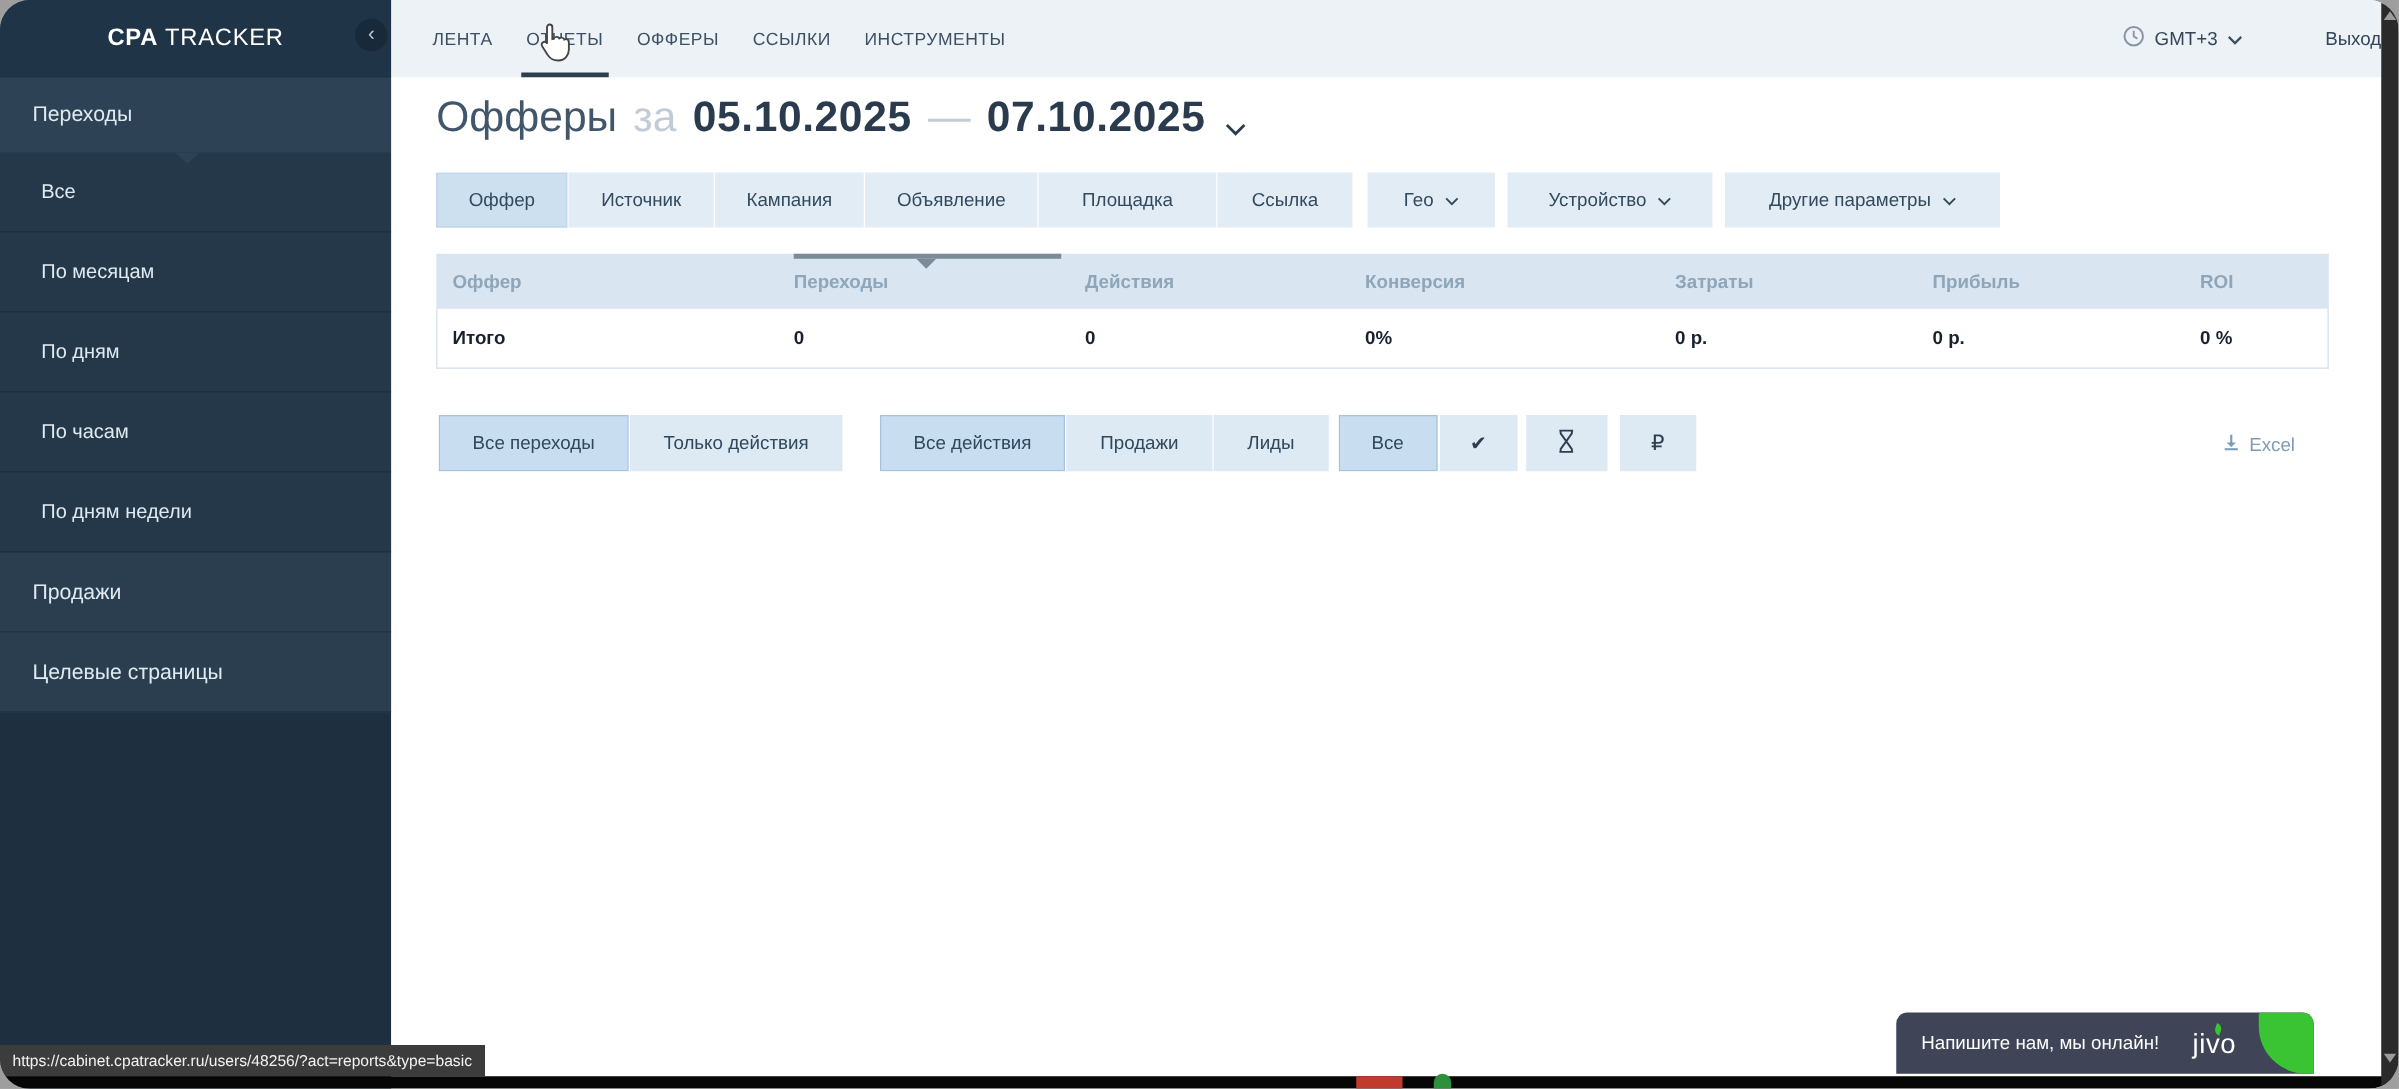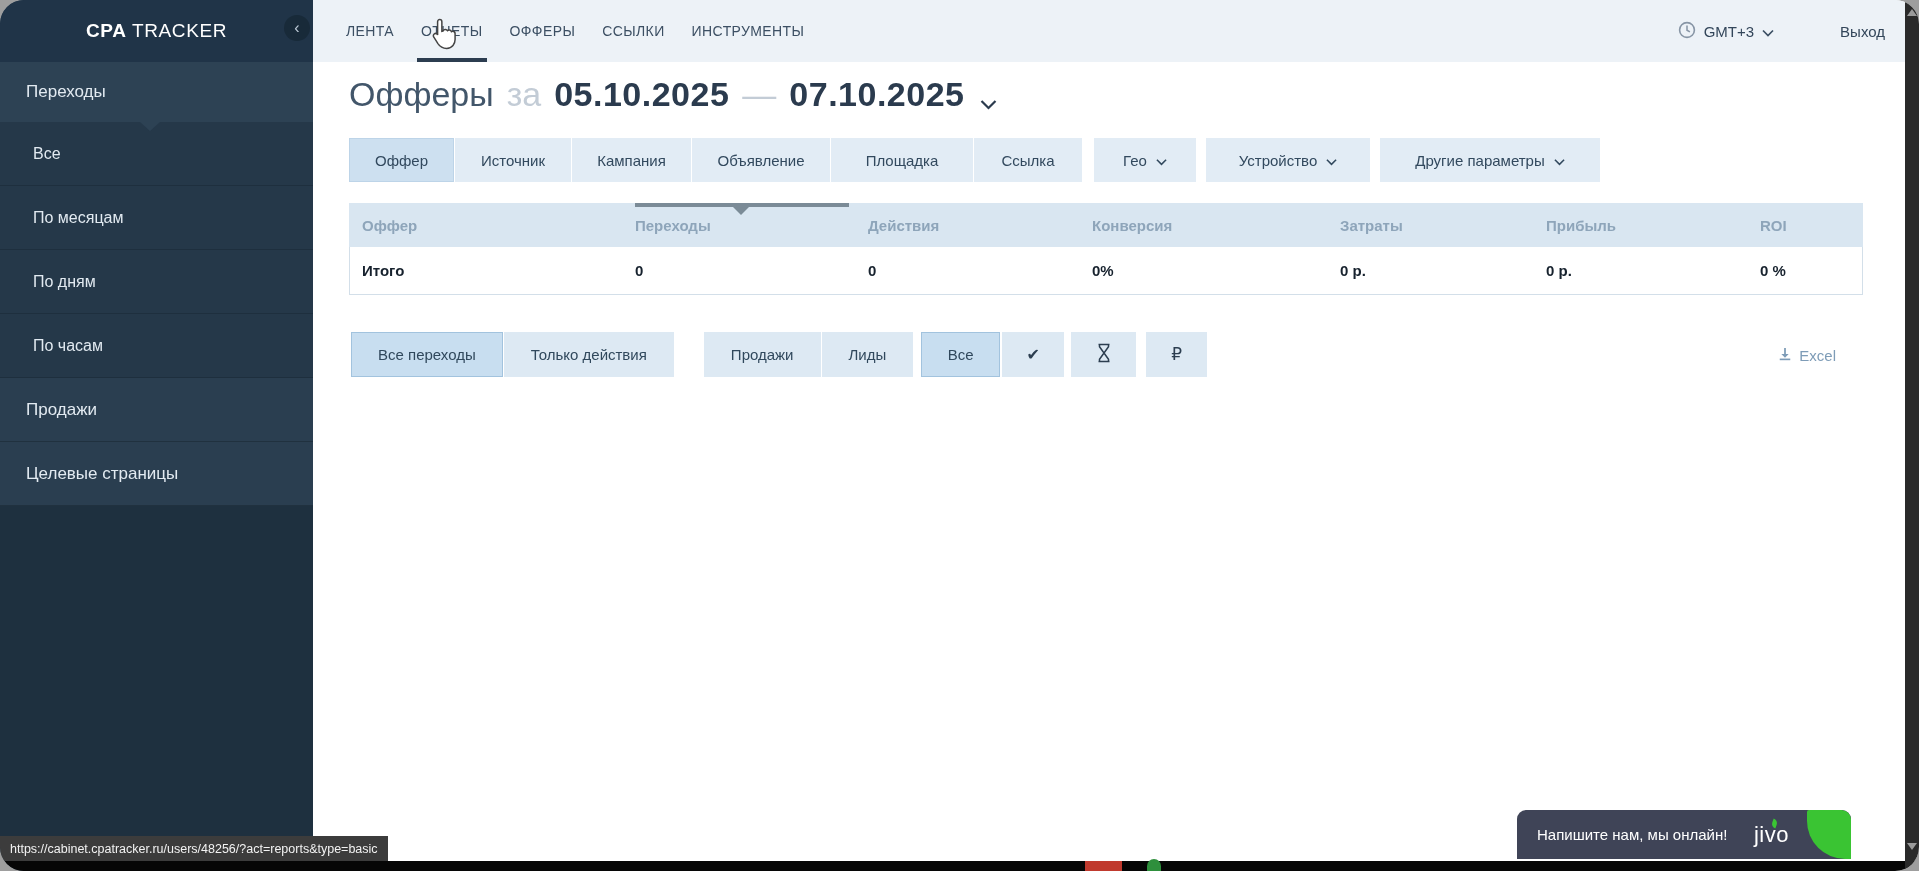--- a/index.html
+++ b/index.html
@@ -21,21 +21,21 @@
   .submenu .side-item{height:64px;background:#253849;font-size:16px;padding-left:33px;border-bottom:1px solid #1e2f3e;}
   .side-item.top-level{height:64px;background:#2a3e50;font-size:17px;padding-left:26px;border-bottom:1px solid #20313f;}
 
   
   .topbar{position:absolute;left:313px;top:0;width:1592px;height:62px;background:#edf2f7;display:flex;align-items:center;}
   .nav{display:flex;gap:27px;padding-left:33px;height:62px;align-items:center;}
   .nav-item{position:relative;height:62px;display:flex;align-items:center;font-size:14px;
     letter-spacing:.4px;color:#3c4f63;cursor:pointer;white-space:nowrap;}
   .nav-item.active::after{content:"";position:absolute;left:-4px;right:-4px;bottom:0;height:4px;background:#2c3d50;}
   .hand-cursor{position:absolute;left:10px;top:18px;z-index:6;pointer-events:none;}
-  .topbar-right{margin-left:auto;display:flex;align-items:center;gap:10px;padding-right:20px;
+  .topbar-right{margin-left:auto;display:flex;align-items:center;gap:10px;
     font-size:15px;color:#33465a;}
   .tz{display:flex;align-items:center;gap:8px;cursor:pointer;}
   .logout{margin-left:56px;cursor:pointer;}
 
   
   .content{position:absolute;left:313px;top:62px;width:1592px;height:809px;background:#fff;}
   .page-title{position:absolute;left:36px;top:6px;height:52px;display:flex;align-items:center;gap:13px;
     font-size:34px;color:#42566a;white-space:nowrap;}
   .muted{color:#c3ccd6;}
   .strong-date{color:#2b3b4e;font-weight:700;letter-spacing:.5px;}
@@ -121,20 +121,23 @@
         </div>
       <div class="side-item">
           <span>По месяцам</span>
         </div>
       <div class="side-item">
           <span>По дням</span>
         </div>
       <div class="side-item">
           <span>По часам</span>
         </div>
+      <div class="side-item">
+          <span>По дням недели</span>
+        </div>
     </div>
     <div class="side-item top-level">
         <span>Продажи</span>
       </div>
     <div class="side-item top-level">
         <span>Целевые страницы</span>
       </div>
   </div>
 
   <div class="topbar">
@@ -252,20 +255,23 @@
     <div class="filters">
       <div class="joined">
         <div class="fbtn active">
             <span>Все переходы</span>
           </div>
         <div class="fbtn">
             <span>Только действия</span>
           </div>
       </div>
       <div class="joined g2">
+        <div class="fbtn active">
+            <span>Все действия</span>
+          </div>
         <div class="fbtn">
             <span>Продажи</span>
           </div>
         <div class="fbtn">
             <span>Лиды</span>
           </div>
       </div>
       <div class="fbtn active g3" style="width:79px;padding:0">
           <span>Все</span>
         </div>

